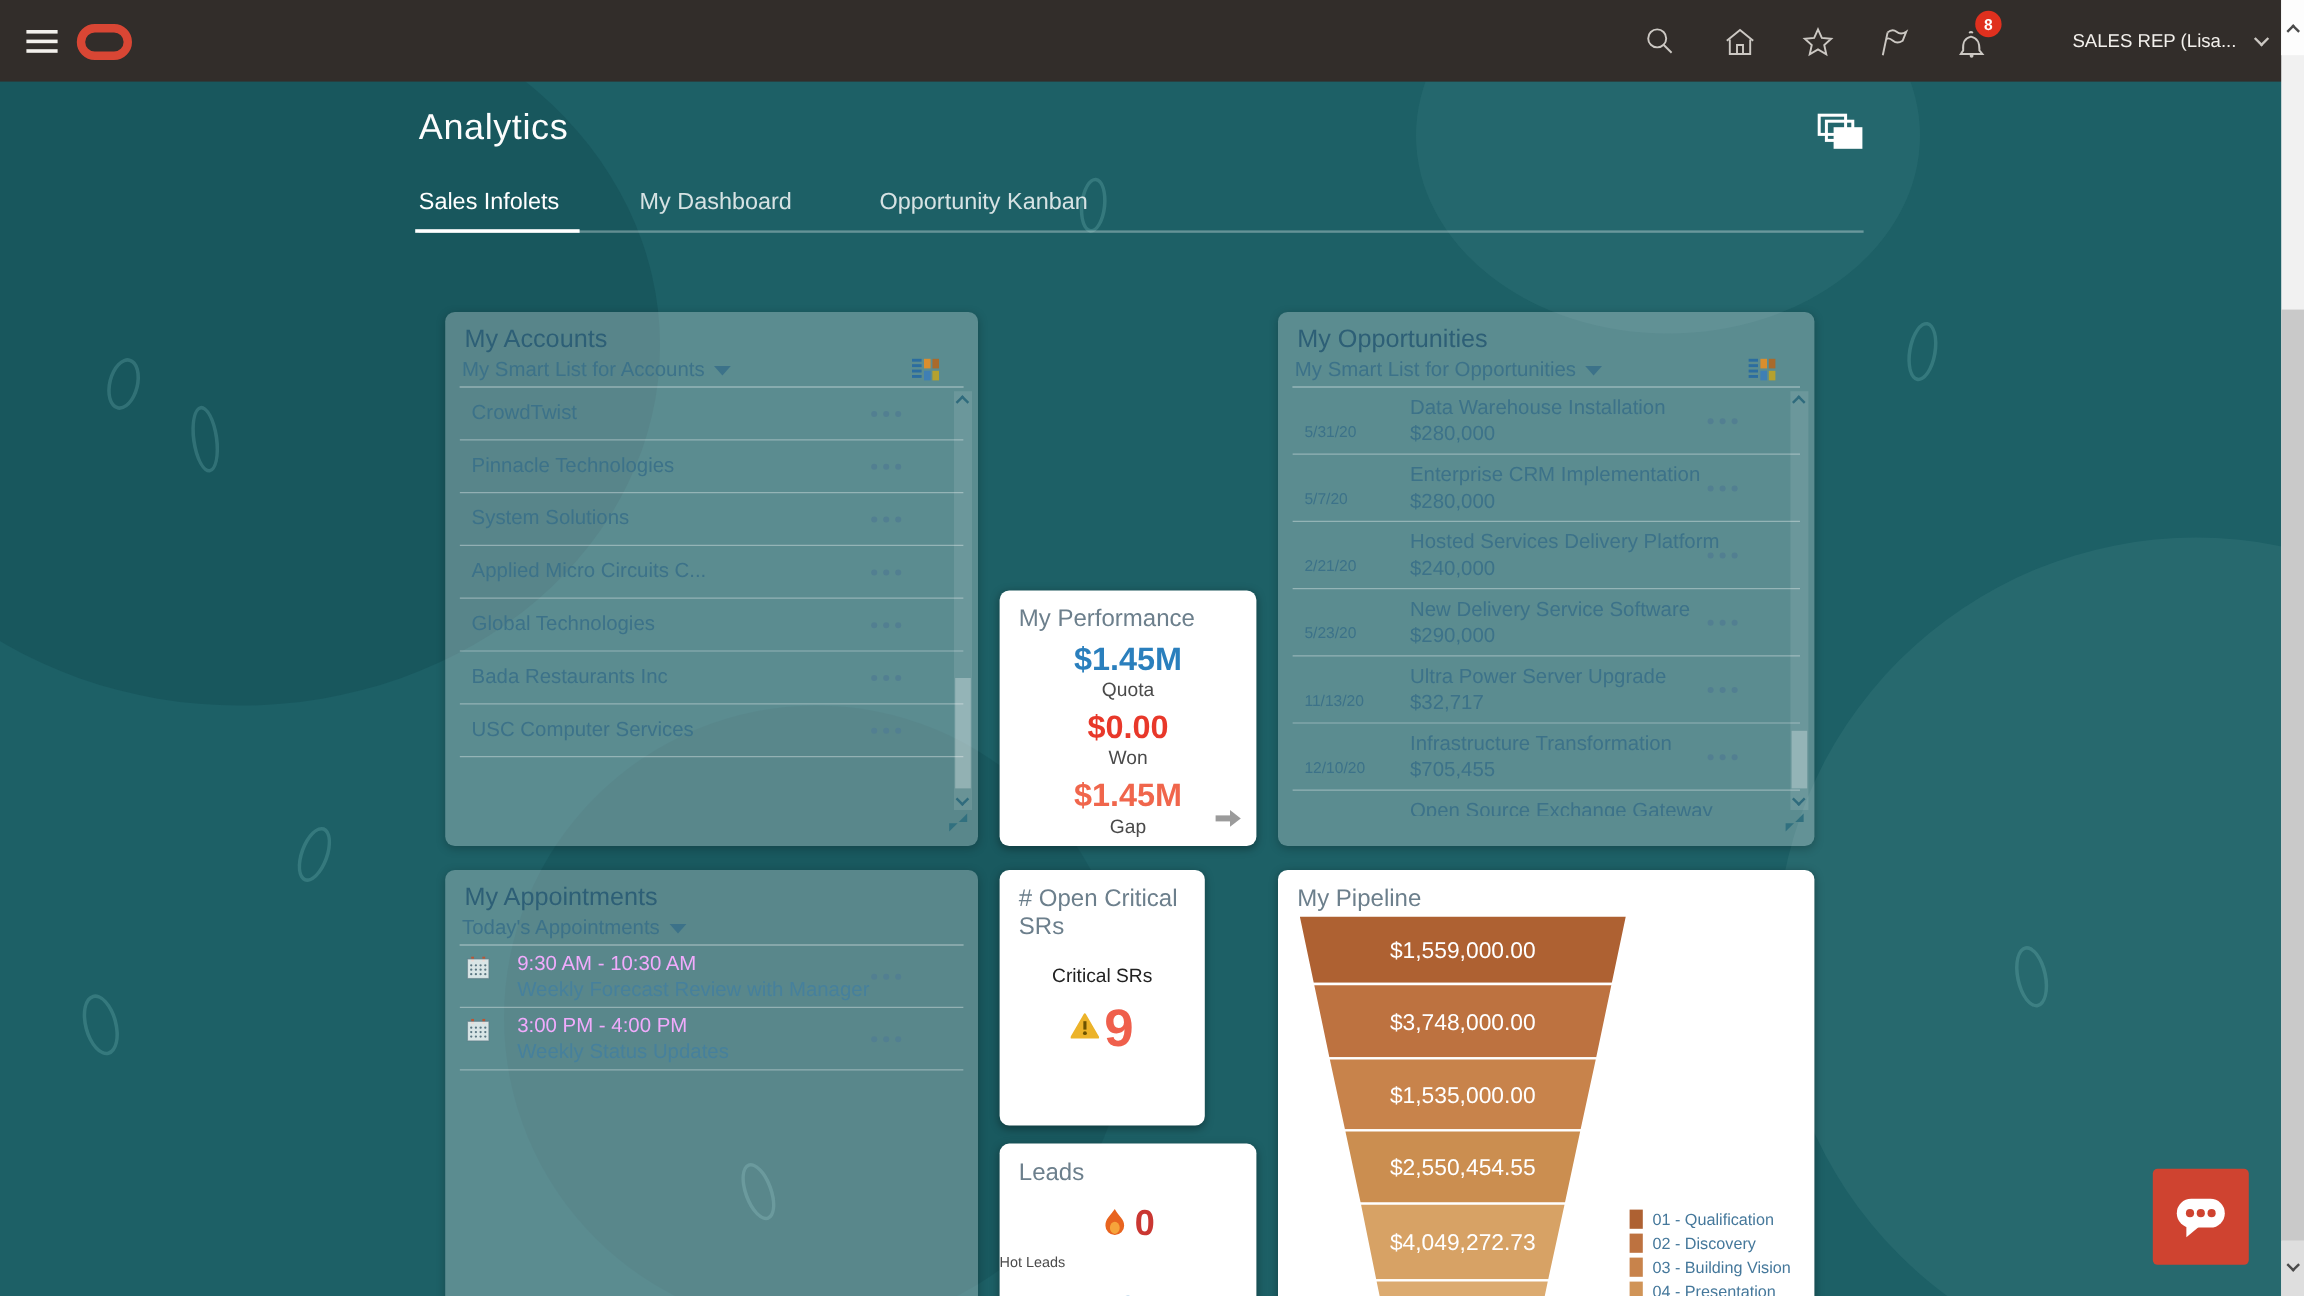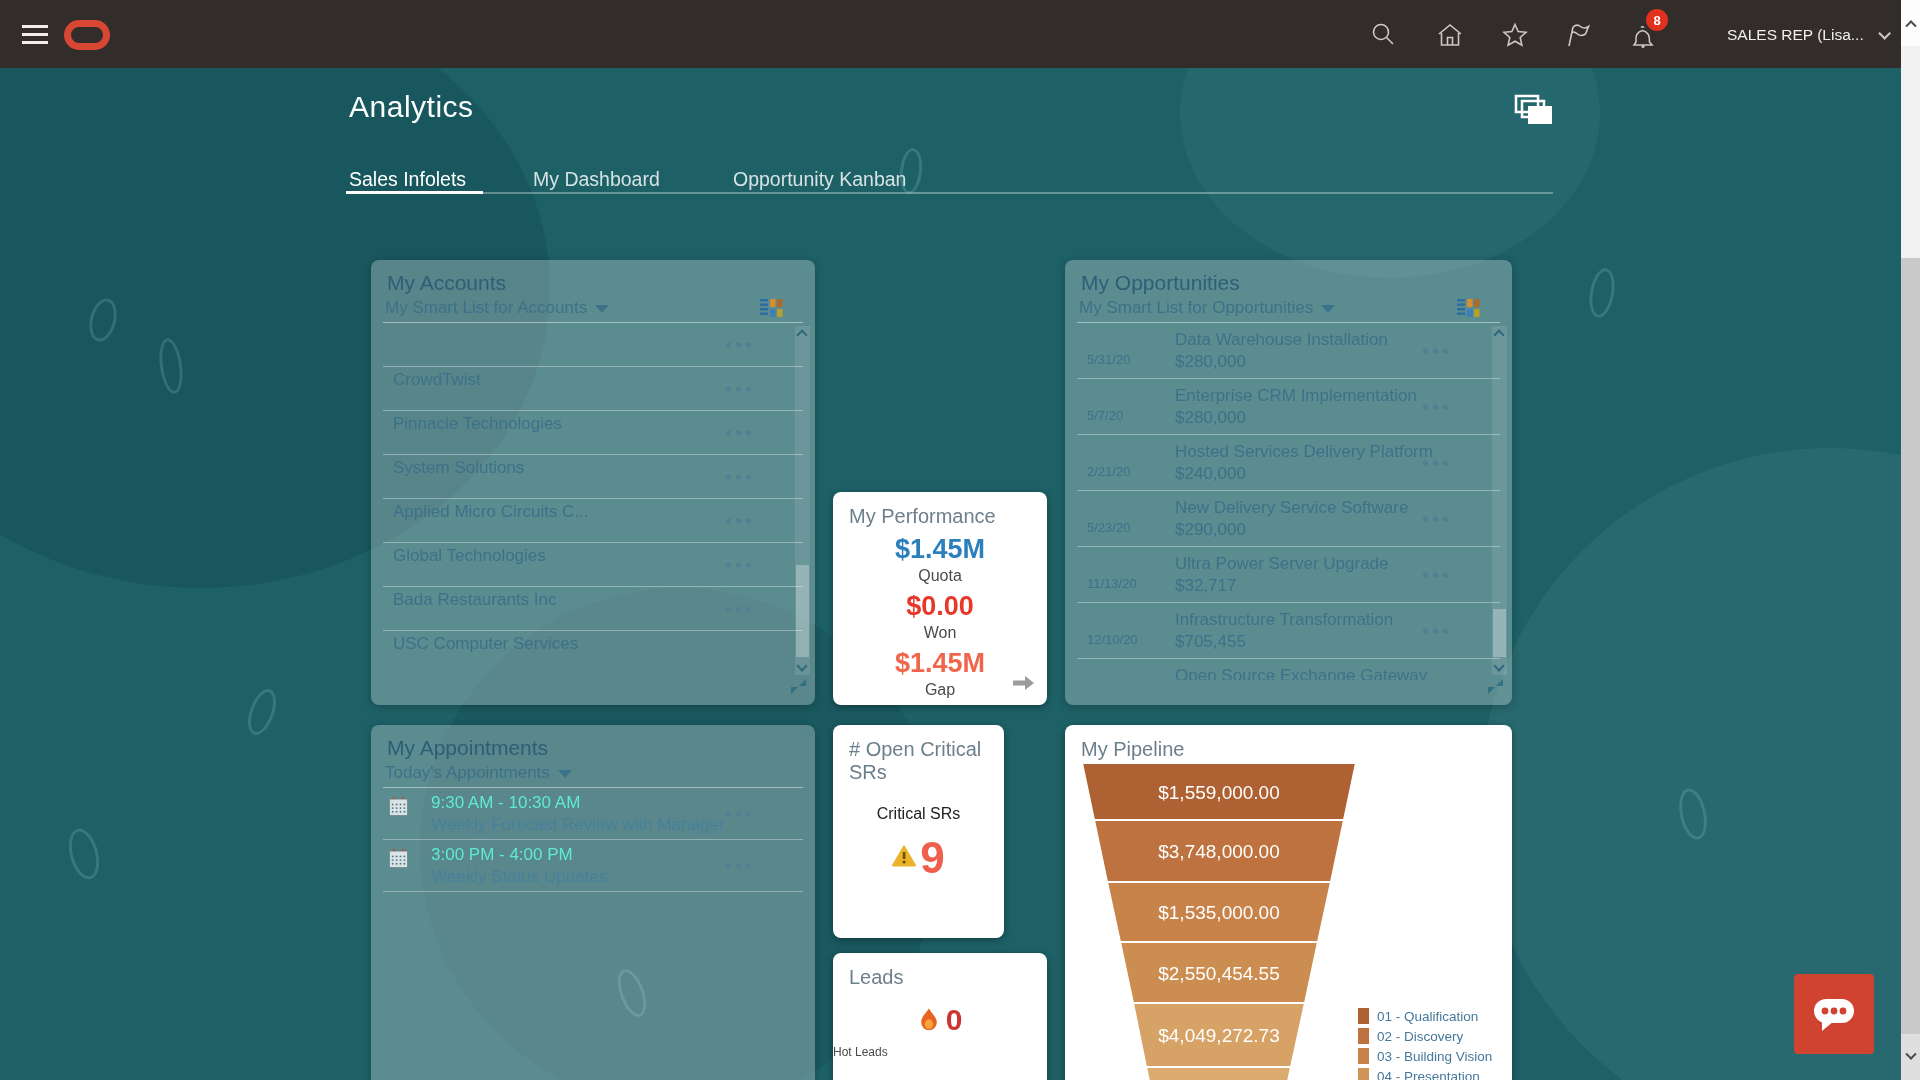--- a/index.html
+++ b/index.html
@@ -28,21 +28,21 @@
            background:#e0301e; color:#fff; font-size:13px; font-weight:bold;
            display:flex; align-items:center; justify-content:center; z-index:41; }
   .user { position:absolute; left:1727px; top:26px; color:#f3f0ec; font-size:15.5px; font-weight:normal; white-space:nowrap; }
   .user-caret { display:inline-block; margin-left:10px; width:9px; height:9px;
                 border-right:2px solid #ccc8c3; border-bottom:2px solid #ccc8c3;
                 transform:rotate(45deg) translateY(-3px); }
 
   
   .page-title { position:absolute; left:349px; top:90px; color:#fcfdfd; font-size:30px; font-weight:300; letter-spacing:0.5px; z-index:2; }
   .pages-icon { position:absolute; left:1513px; top:93px; z-index:2; }
-  .tab { position:absolute; top:168px; font-size:19.5px; color:rgba(255,255,255,0.82); z-index:2; cursor:pointer; }
+  .tab { position:absolute; top:157px; font-size:19.5px; color:rgba(255,255,255,0.82); z-index:2; cursor:pointer; }
   .tab.active { color:#ffffff; font-weight:500; }
   .t1 { left:349px; } .t2 { left:533px; } .t3 { left:733px; }
   .tabs-line { position:absolute; left:349px; top:192px; width:1204px; height:2px; background:rgba(255,255,255,0.32); z-index:2; }
   .tabs-line-active { position:absolute; left:346px; top:191px; width:137px; height:3px; background:#ffffff; z-index:3; }
 
   
   .card { position:absolute; border-radius:8px; z-index:5; }
   .glass { background:rgba(255,255,255,0.28); box-shadow:0 2px 8px rgba(0,0,0,0.22); }
   .white { background:#ffffff; box-shadow:0 2px 7px rgba(0,0,0,0.35); }
   .g-title { position:absolute; left:16px; top:11px; font-size:21px; color:#2d5f76; }
@@ -51,41 +51,41 @@
   .filter-row { position:absolute; left:14px; top:38px; right:14px; height:24px; font-size:17px; color:#3c7289; }
   .filter-label { cursor:pointer; }
   .tri { display:inline-block; margin-left:8px; width:0; height:0;
          border-left:7px solid transparent; border-right:7px solid transparent;
          border-top:8px solid #3c7289; vertical-align:middle; }
   .grid-ic { position:absolute; right:18px; top:0; cursor:pointer; }
   .filter-line { position:absolute; left:12px; top:62px; right:12px; height:1px; background:rgba(255,255,255,0.45); }
 
   .list { position:absolute; left:12px; top:63px; right:12px; bottom:25px; overflow:hidden; }
   .acc-row { position:relative; height:44px; border-bottom:1px solid rgba(255,255,255,0.35); }
-  .acc-name { position:absolute; left:10px; top:11px; font-size:17px; color:#3c7289;margin-top:36px; }
+  .acc-name { position:absolute; left:10px; top:11px; font-size:17px; color:#3c7289; }
   .opp-row { position:relative; height:56px; border-bottom:1px solid rgba(255,255,255,0.35); }
   .opp-name { position:absolute; left:98px; top:7px; font-size:17px; color:#3c7289; }
   .opp-amt  { position:absolute; left:98px; top:29px; font-size:17px; color:#3c7289; }
   .opp-date { position:absolute; left:10px; top:29px; font-size:13px; color:#3c7289; }
   .dots { position:absolute; right:48px; top:50%; transform:translateY(-50%); display:flex; gap:5px; cursor:pointer; padding:4px; }
   .dots i { width:5px; height:5px; border-radius:50%; background:#527f91; }
 
   .mini-scroll { position:absolute; right:5px; top:66px; bottom:30px; width:15px; background:rgba(255,255,255,0.10); z-index:6; }
   .chev { position:absolute; left:3px; width:8px; height:8px;
           border-right:2px solid #2f6b7d; border-bottom:2px solid #2f6b7d; }
   .chev.up { top:5px; transform:rotate(-135deg); }
   .chev.dn { bottom:5px; transform:rotate(45deg); }
   .mini-thumb { position:absolute; left:1px; width:13px; background:rgba(255,255,255,0.28); }
 
   .expand-ic { position:absolute; right:8px; bottom:6px; cursor:pointer; }
 
   
   .appt-row { position:relative; height:52px; border-bottom:1px solid rgba(255,255,255,0.35); }
   .appt-cal { position:absolute; left:6px; top:9px; }
-  .appt-time { position:absolute; left:48px; top:5px; font-size:17px; color:#5eead4; }
+  .appt-time { position:absolute; left:48px; top:5px; font-size:17px; color:#f0abfc; }
   .appt-subj { position:absolute; left:48px; top:27px; font-size:17px; color:#46809c; }
 
   
   .center-col { position:absolute; left:0; right:0; text-align:center; }
   .big-blue { font-size:34px; font-weight:bold; color:#4570a6; }
   .metric-label { font-size:15.5px; color:#2f2f2f; }
   .perf-val { font-size:27px; font-weight:bold; }
   .perf-lab { font-size:16px; color:#4a4a4a; margin:2px 0 6px; }
   .go-arrow { position:absolute; right:12px; bottom:10px; cursor:pointer; }
 

